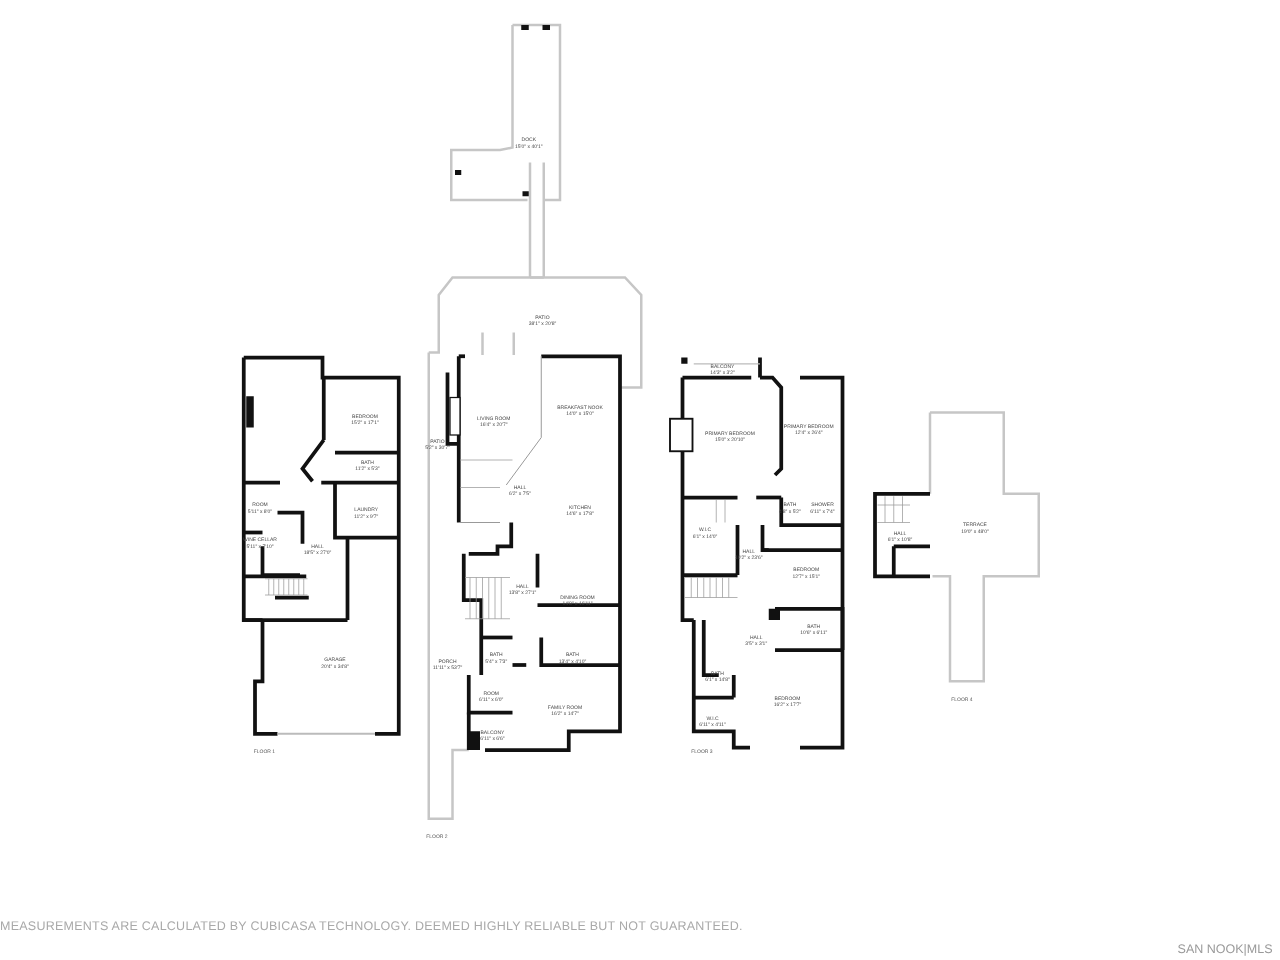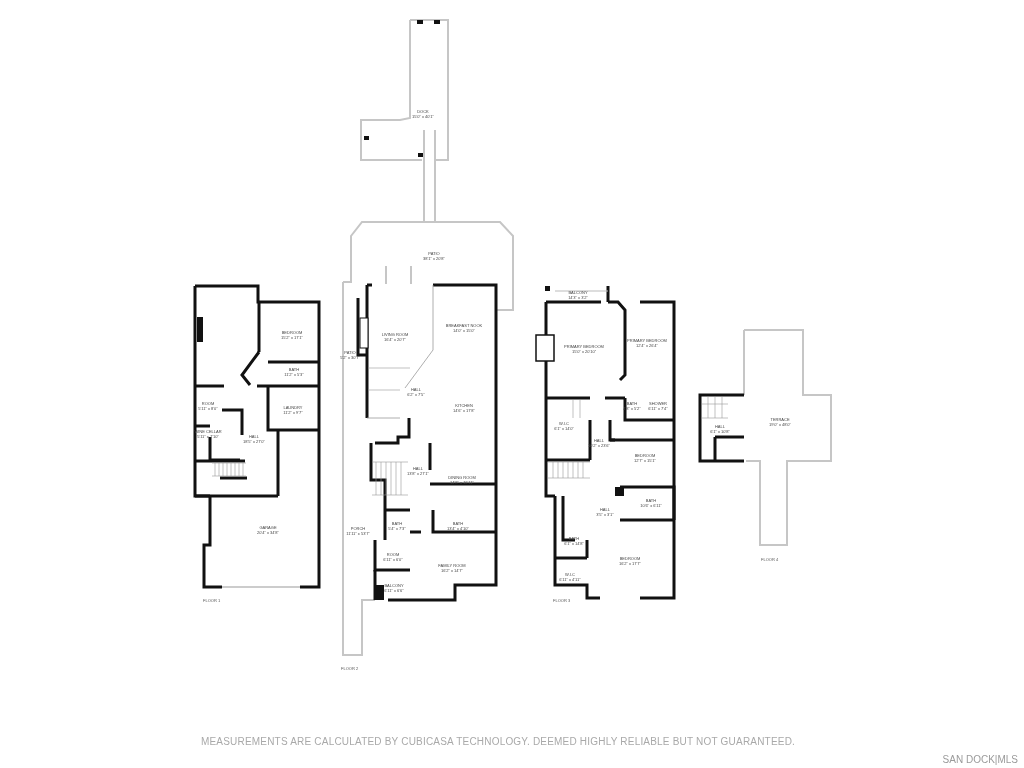--- a/index.html
+++ b/index.html
@@ -2,21 +2,21 @@
 <html><head>
 <meta charset="utf-8">
 <style>
   html, body { margin:0; padding:0; background:#ffffff; }
   body { width:1024px; height:768px; position:relative; overflow:hidden; font-family:"Liberation Sans", sans-serif; }
   svg.plan { position:absolute; left:0; top:0; }
   .lbl { position:absolute; font-size:4px; color:#444; text-align:center; line-height:5px; white-space:nowrap; transform:translateX(-50%); }
   .lbl .n { display:block; text-transform:uppercase; }
   .lbl .d { display:block; }
   .floor { position:absolute; font-size:4px; color:#555; text-transform:uppercase; }
-  .disclaimer { position:absolute; left:0; width:996px; top:736px; text-align:center; font-size:10px; color:#a9a9a9; letter-spacing:0.2px; }
+  .disclaimer { position:absolute; left:0; width:996px; top:736px; text-align:left; font-size:10px; color:#a9a9a9; letter-spacing:0.2px; }
   .mls { position:absolute; right:6px; top:754px; font-size:10px; color:#9a9a9a; }
 </style>
 </head>
 <body>
 
 <svg class="plan" width="1024" height="768" viewBox="0 0 1024 768">
   <g fill="none" stroke-linejoin="miter">
 
     <g stroke="#111" stroke-width="3">
       <polyline points="195,286 258,286 258,302 319,302 319,496"></polyline>
@@ -312,13 +312,13 @@
     <span class="n">HALL</span>
     <span class="d">6'1" x 10'8"</span>
   </div>
 <div class="lbl" style="left:780px;top:417px">
     <span class="n">TERRACE</span>
     <span class="d">19'0" x 48'0"</span>
   </div>
 <div class="floor" style="left:761px;top:557px">FLOOR 4</div>
 
 <div class="disclaimer">MEASUREMENTS ARE CALCULATED BY CUBICASA TECHNOLOGY. DEEMED HIGHLY RELIABLE BUT NOT GUARANTEED.</div>
-<div class="mls">SAN DOCK|MLS</div>
+<div class="mls">SAN NOOK|MLS</div>
 
 </body></html>

